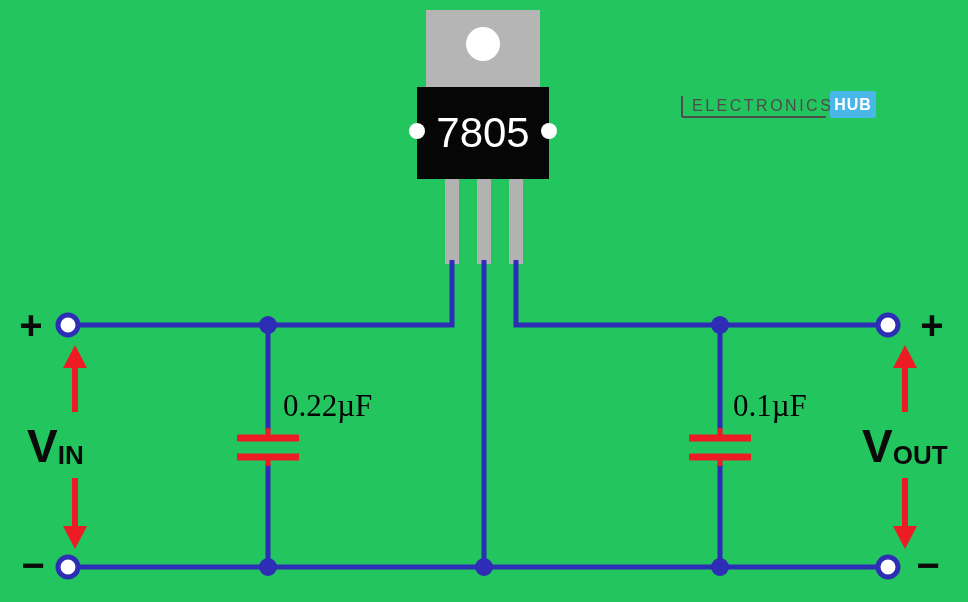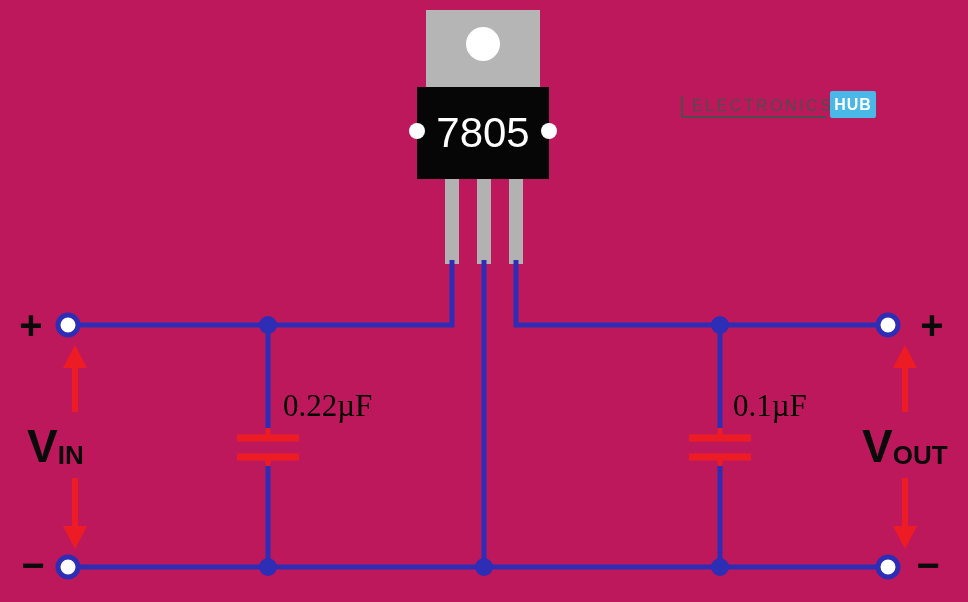--- a/index.html
+++ b/index.html
@@ -1,20 +1,20 @@
 <!DOCTYPE html>
 <html style="--wire: #2d2db5; --capacitor: #ed1c24; --arrow: #ed1c24; --body: #060606; --tab: #b5b5b5; --pin: #b2b2b2; --logo_text: #4d4d4d; --logo_badge: #49b8e8;"><head>
 <meta charset="utf-8">
 <style>
   html, body { margin: 0; padding: 0; background: #ffffff; }
   .canvas {
     position: relative;
     width: 968px;
     height: 602px;
-    background: #be185d;
+    background: #22c55e;
     font-family: "Liberation Sans", sans-serif;
     overflow: hidden;
   }
   svg { position: absolute; left: 0; top: 0; }
 
   .wire        { stroke: var(--wire, #2d2db5); stroke-width: 5; fill: none; }
   .dot         { fill: var(--wire, #2d2db5); }
   .terminal    { fill: #ffffff; stroke: var(--wire, #2d2db5); stroke-width: 5; }
 
   .cap-stub    { stroke: var(--capacitor, #ed1c24); stroke-width: 5; fill: none; }

